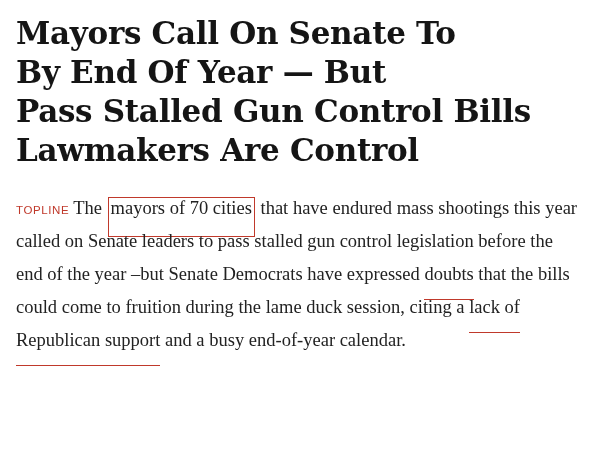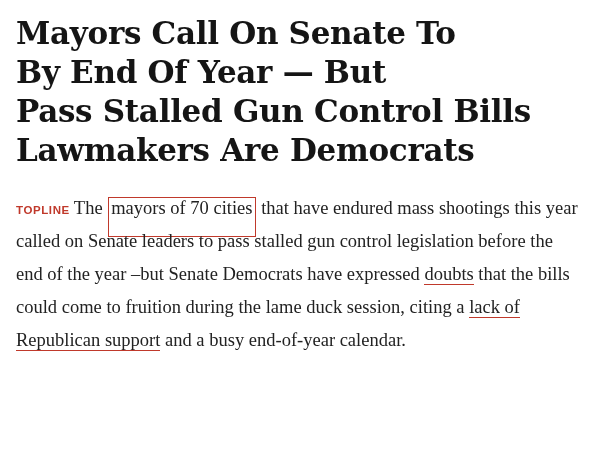--- a/index.html
+++ b/index.html
@@ -38,48 +38,48 @@
     margin-top: 22px;
     font-family: "Liberation Serif", serif;
     font-size: 18.5px;
     line-height: 1.78;
     color: #222222;
     text-align: left;
   }
   .topline {
     font-family: "Liberation Sans", sans-serif;
     font-size: 11.5px;
-    font-weight: bold;
+    font-weight: normal;
     letter-spacing: 0.6px;
     color: #c0392b;
     text-transform: uppercase;
     margin-right: 4px;
   }
   .box-annot {
     border: 1.5px solid #c0392b;
     padding: 0 2px 18px 2px;
     margin: 0 1px;
   }
   .underline-annot {
     border-bottom: 1.6px solid #c0392b;
-    padding-bottom: 0;
+    padding-bottom: 15px;
   }
   p.para {
     margin: 0;
   }
 </style>
 </head>
 <body>
 
 <div class="page">
 
   <h1 class="headline">
     <span class="ln">Mayors Call On Senate To</span>
     <span class="ln">By End Of Year — But</span>
     <span class="ln">Pass Stalled Gun Control Bills</span>
-    <span class="ln">Lawmakers Are Democrats</span>
+    <span class="ln">Lawmakers Are Control</span>
   </h1>
 
   <div class="body-block">
     <p class="para"><span class="topline">TOPLINE</span><span>The </span><span class="box-annot">mayors of 70 cities</span><span> that have endured mass shootings this year called on Senate leaders to pass stalled gun control legislation before the end of the year –but Senate Democrats have expressed </span><span class="underline-annot">doubts</span><span> that the bills could come to fruition during the lame duck session, citing a </span><span class="underline-annot">lack of Republican support</span><span> and a busy end-of-year calendar.</span></p>
   </div>
 
 </div>
 
 </body></html>

